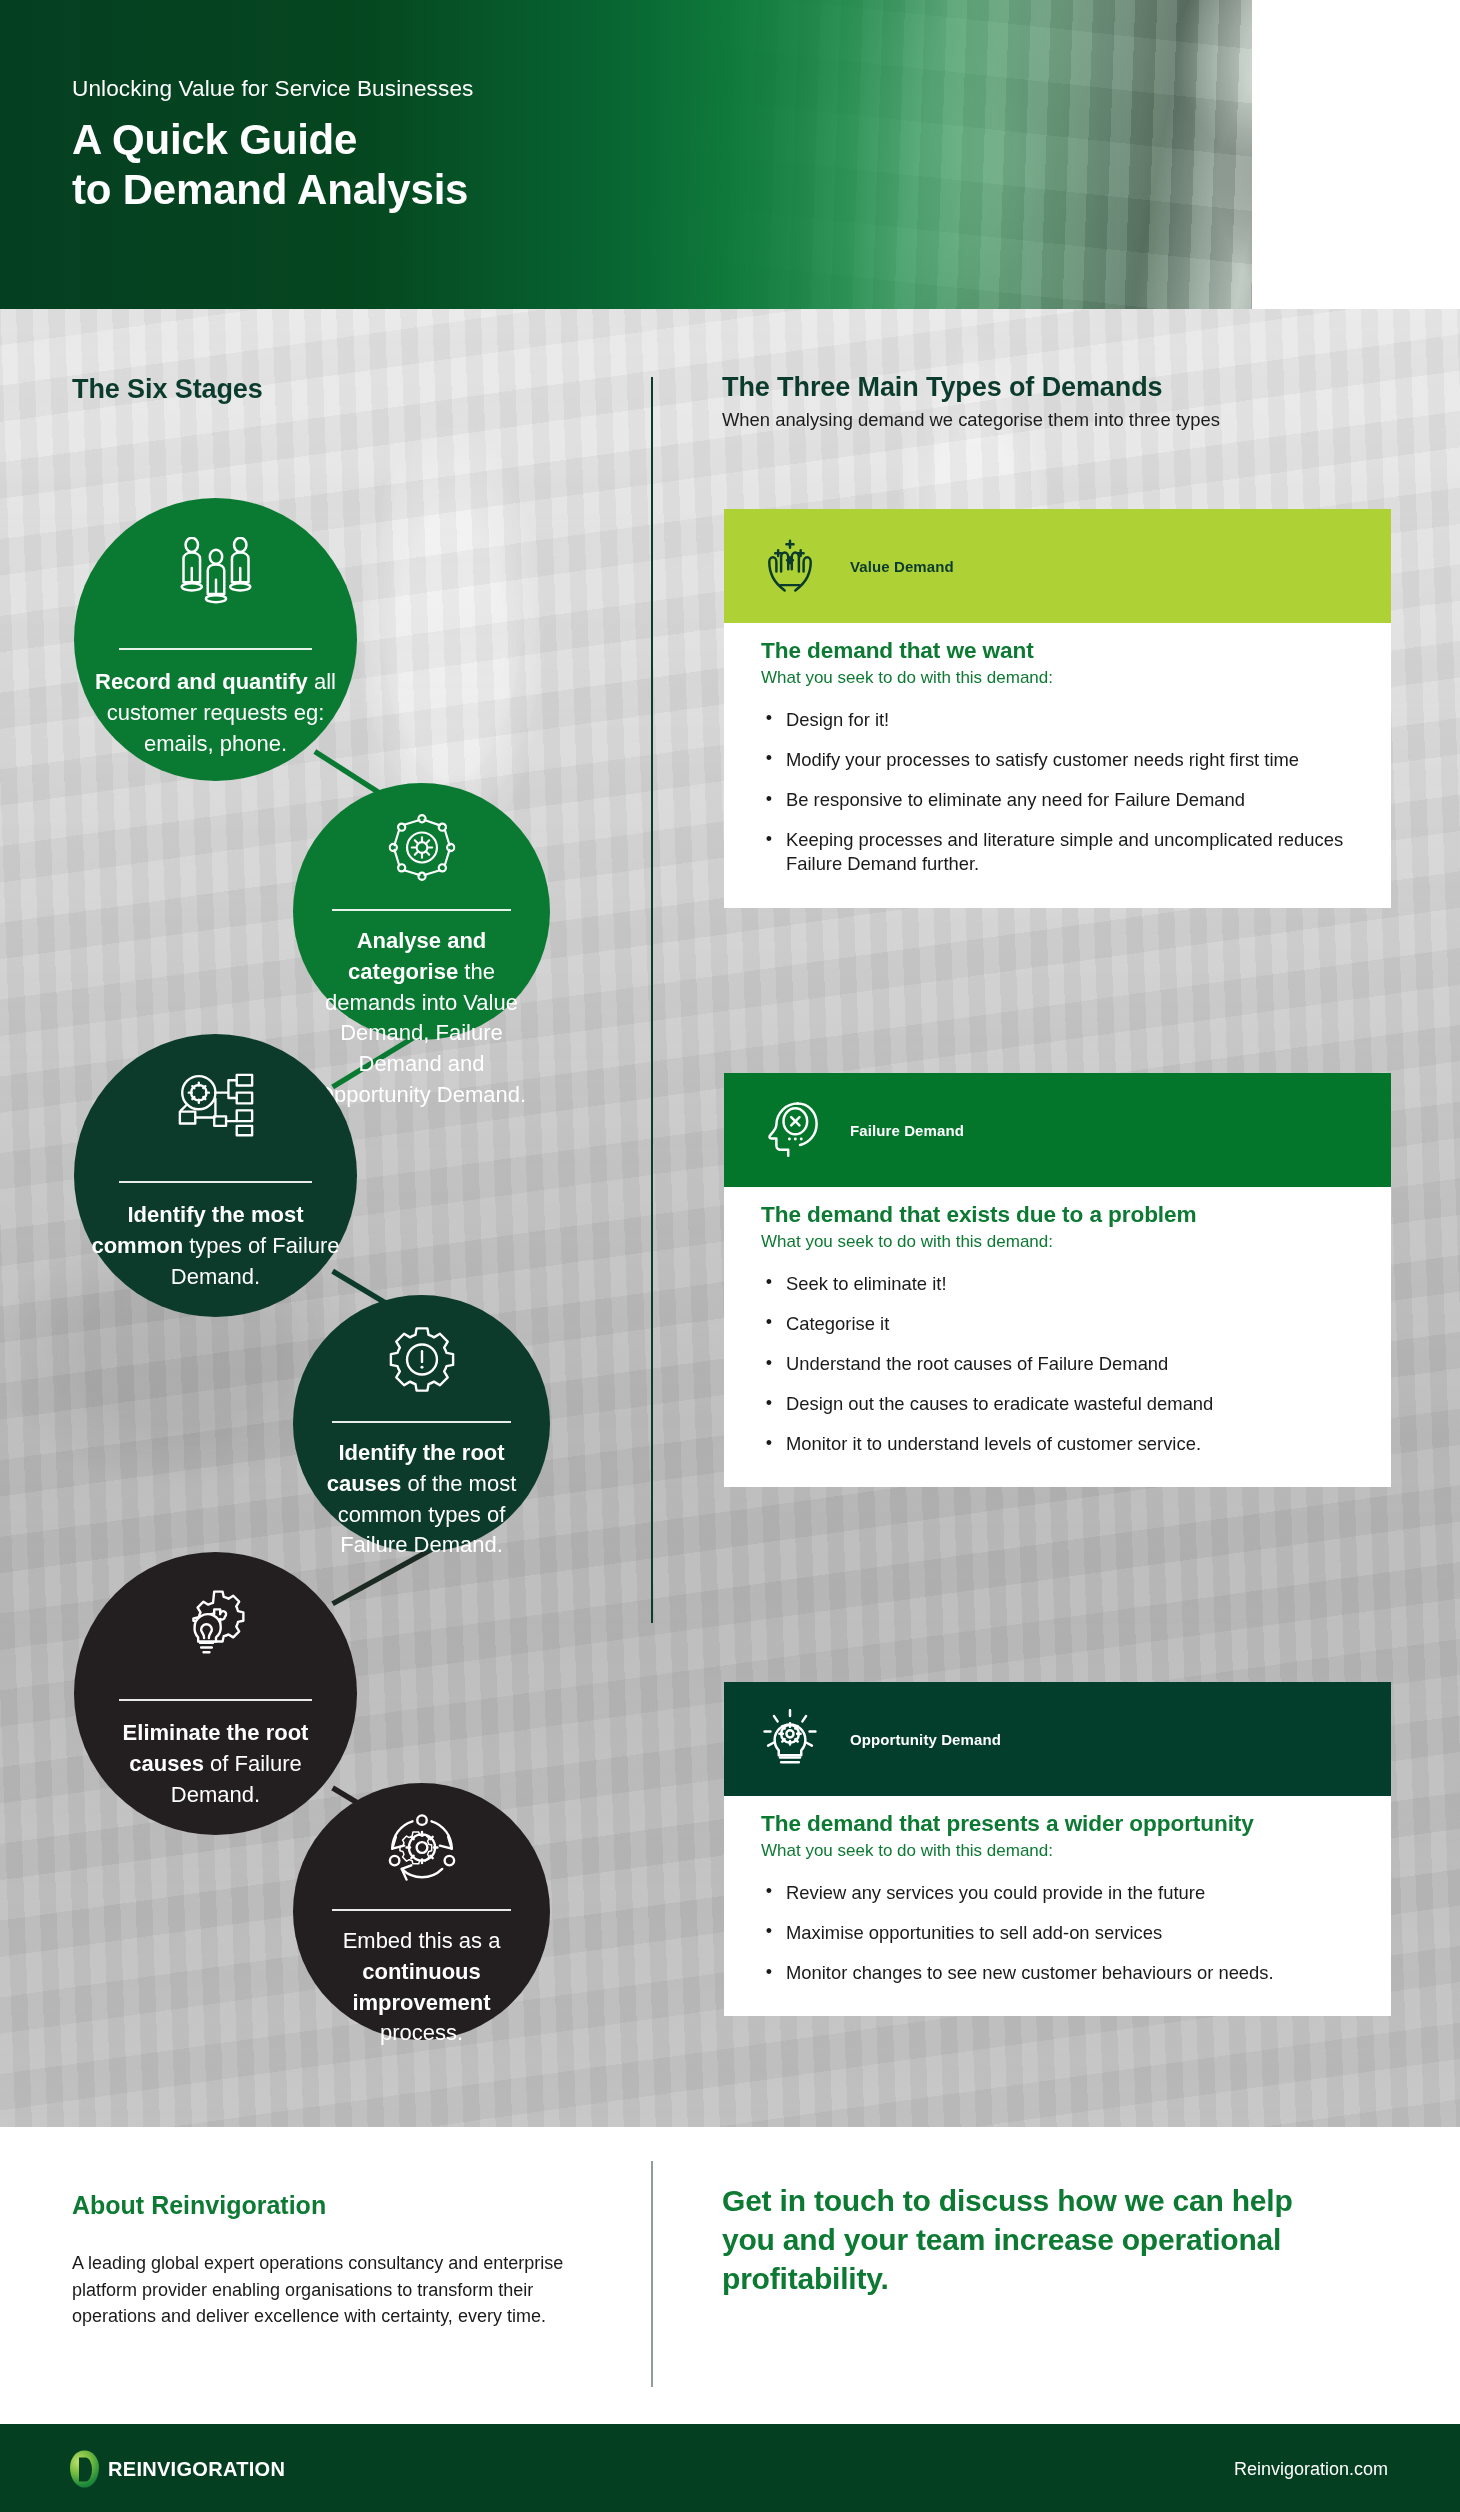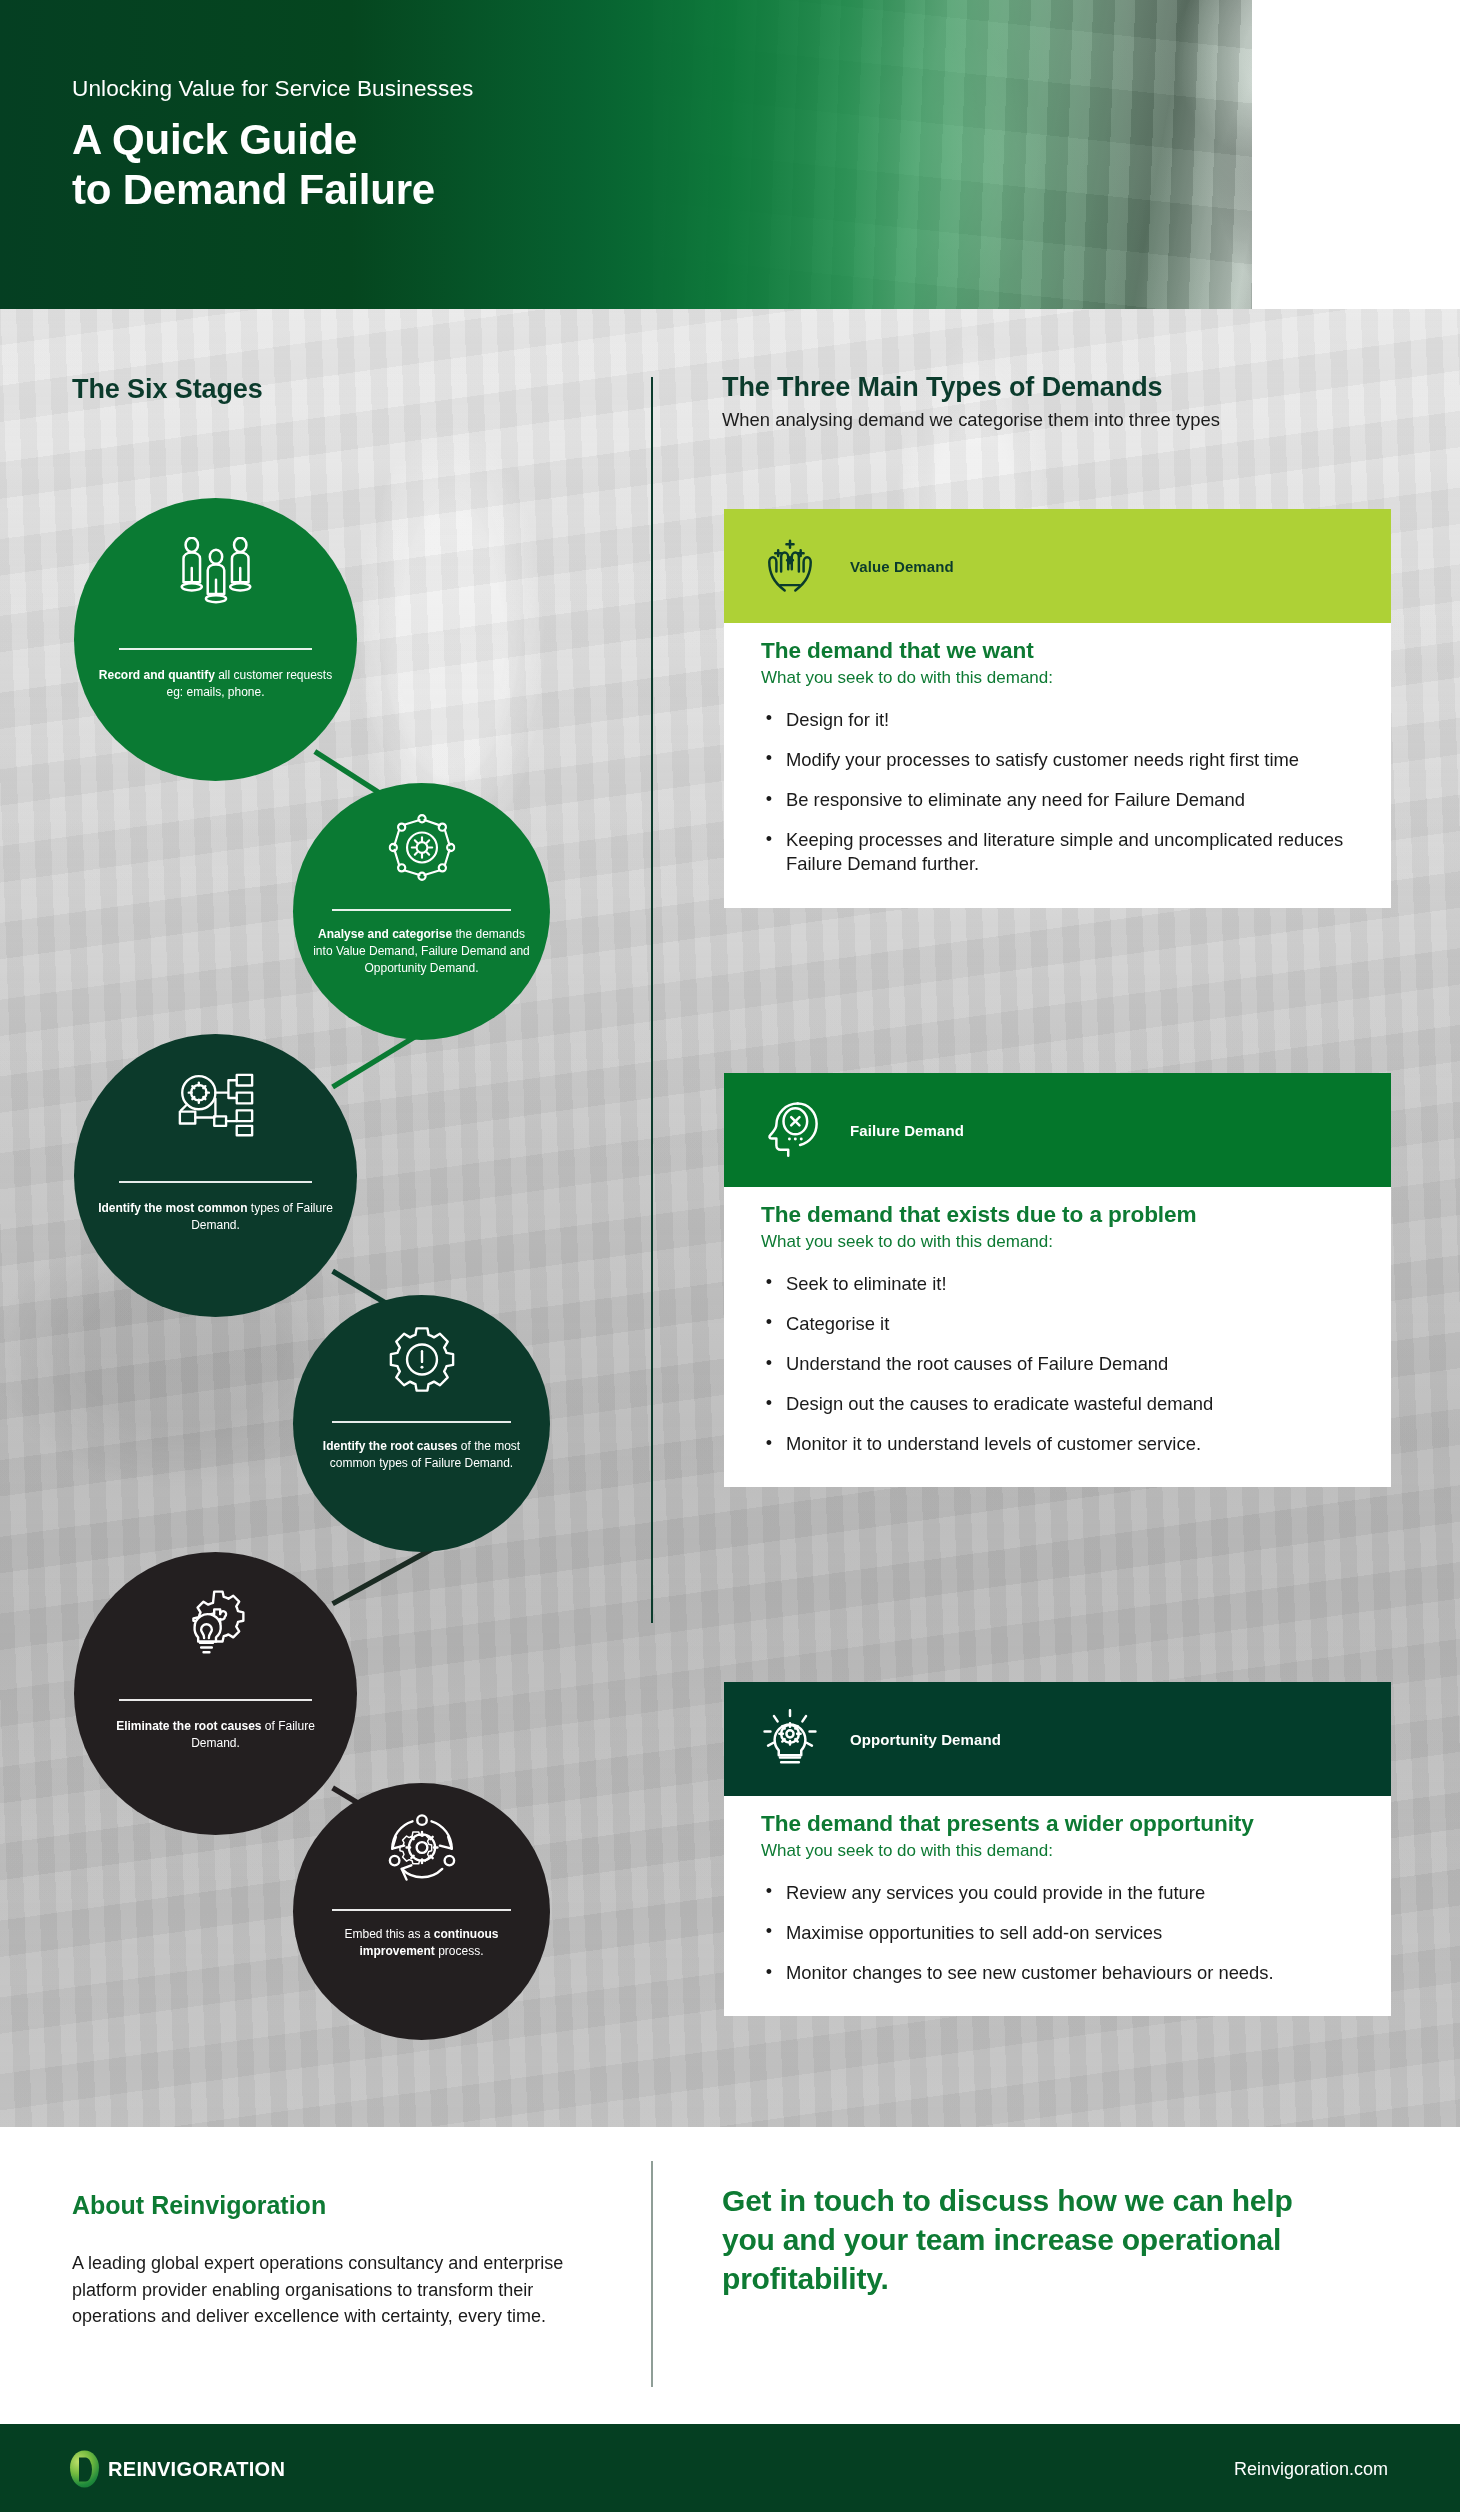--- a/index.html
+++ b/index.html
@@ -86,21 +86,21 @@
     position: absolute; border-radius: 50%;
     display: flex; flex-direction: column; align-items: center;
     text-align: center; color: #ffffff;
   }
   .stage .ic { position: absolute; left: 50%; transform: translateX(-50%); }
   .stage .rule {
     position: absolute; height: 1.8px; background: rgba(255,255,255,.9);
   }
   .stage .txt {
     position: absolute; left: 50%; transform: translateX(-50%);
-    font-size: 12px; line-height: 1.40; font-weight: 400; width: 88%;
+    font-size: 22px; line-height: 1.40; font-weight: 400; width: 88%;
   }
   .stage .txt b { font-weight: 700; }
 
   
   .right-head {
     position: absolute; left: 722px; top: 372px; width: 689px;
     color: #0b3b2c; font-size: 27px; font-weight: 700; letter-spacing:-0.1px;
   }
   .right-sub {
     position: absolute; left: 722px; top: 409px; width: 713px;
@@ -164,21 +164,21 @@
 
 <div class="page">
 
   <div class="header">
     <div class="header-photo"></div>
     <div class="header-wash"></div>
     <div class="header-text">
       <div class="kicker">Unlocking Value for Service Businesses</div>
       <div class="h-title">
         <div>A Quick Guide</div>
-        <div>to Demand Failure</div>
+        <div>to Demand Analysis</div>
       </div>
     </div>
   </div>
 
   <div class="mid">
     <div class="mid-photo"></div>
   </div>
 
   <div class="col-divider"></div>
 

